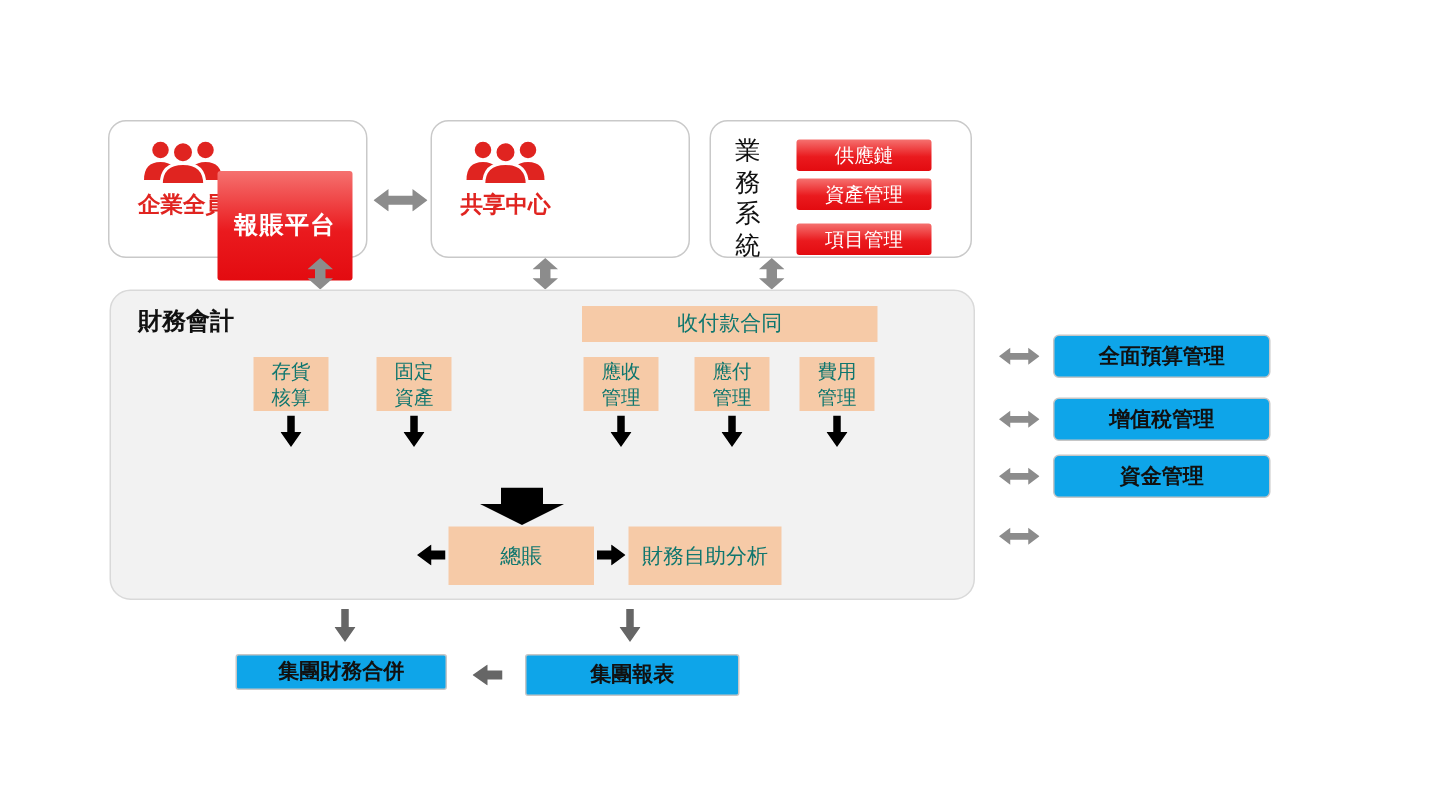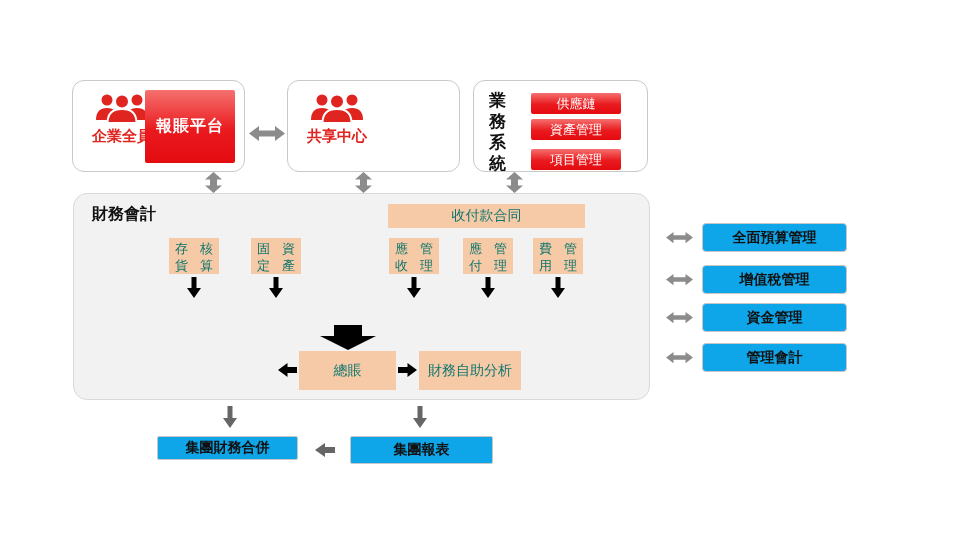--- a/index.html
+++ b/index.html
@@ -9,50 +9,50 @@
   }
   
   .wbox{
     position:absolute;background:#fff;border:1.5px solid var(--box-border,#c9c9c9);
     border-radius:12px;box-sizing:border-box;
   }
   
   .redbox{
     position:absolute;display:flex;align-items:center;justify-content:center;
     background:linear-gradient(180deg,var(--red-gradient-top,#f5716f) 0%,var(--red-gradient-mid,#ea1a1e) 55%,var(--red-gradient-bottom,#e30b10) 100%);
-    color:#fff;font-weight:bold;font-size:16px;border-radius:2px;letter-spacing:1px;
+    color:#fff;font-weight:bold;font-size:16px;border-radius:2px;letter-spacing:1px;margin-top:24px;
   }
   .redbar{
     position:absolute;display:flex;align-items:center;justify-content:center;
     background:linear-gradient(180deg,var(--red-gradient-top,#f5716f) 0%,var(--red-gradient-mid,#ea1a1e) 55%,var(--red-gradient-bottom,#e30b10) 100%);
     color:#fff;font-size:13px;border-radius:2px;
   }
   
   .usergroup{
     position:absolute;display:flex;flex-direction:column;align-items:center;
     color:var(--red,#e02420);
   }
   .usergroup .ulabel{font-weight:bold;font-size:15px;margin-top:2px;white-space:nowrap;}
   
   .vtitle{
-    position:absolute;font-weight:bold;font-size:17px;line-height:21px;width:19px;
-    word-break:break-all;text-align:center;color:#111;
+    position:absolute;font-weight:normal;font-size:17px;line-height:21px;width:19px;
+    word-break:break-all;text-align:right;color:#111;
   }
   
   .panel{
     position:absolute;background:var(--panel-bg,#f2f2f2);
     border:1.5px solid var(--panel-border,#d9d9d9);border-radius:14px;box-sizing:border-box;
   }
   .paneltitle{position:absolute;font-weight:bold;font-size:16px;color:#111;}
   
   .peach{
     position:absolute;display:flex;align-items:center;justify-content:center;
     background:var(--peach,#f6caa7);color:#0f766e;font-size:13px;text-align:center;
   }
-  .peach.twolines{flex-direction:row;line-height:17px;align-items:flex-end;}
+  .peach.twolines{flex-direction:column;line-height:17px;}
   .peach.bar{font-size:14px;}
   
   .outlined{
     position:absolute;background:#0ea5e9;border:1px solid #c6c6c6;border-radius:4px;
     display:flex;align-items:center;justify-content:center;box-sizing:border-box;
     font-weight:bold;font-size:14px;color:#111;
   }
   .ar{position:absolute;line-height:0;}
   .gray{color:var(--arrow-gray,#8c8c8c);}
   .dgray{color:var(--arrow-dark-gray,#666);}
@@ -186,21 +186,20 @@
   <div class="outlined" style="left:702px;top:265px;width:145px;height:29px">增值稅管理</div>
 
   <svg class="ar gray" style="left:666px;top:310px" width="27" height="15" viewBox="0 0 36 15">
     <path d="M0 7.5 L10 0 L10 4.5 L26 4.5 L26 0 L36 7.5 L26 15 L26 10.5 L10 10.5 L10 15 Z" fill="currentColor"></path>
     </svg>
   <div class="outlined" style="left:702px;top:303px;width:145px;height:29px">資金管理</div>
 
   <svg class="ar gray" style="left:666px;top:350px" width="27" height="15" viewBox="0 0 36 15">
     <path d="M0 7.5 L10 0 L10 4.5 L26 4.5 L26 0 L36 7.5 L26 15 L26 10.5 L10 10.5 L10 15 Z" fill="currentColor"></path>
     </svg>
-  <div class="outlined" style="left:702px;top:343px;width:145px;height:29px">管理會計</div>
 
   <svg class="ar dgray" style="left:223px;top:406px" width="14" height="22" viewBox="0 0 14 22">
     <path d="M4.5 0 H9.5 V12 H14 L7 22 L0 12 H4.5 Z" fill="currentColor"></path>
     </svg>
   <svg class="ar dgray" style="left:413px;top:406px" width="14" height="22" viewBox="0 0 14 22">
     <path d="M4.5 0 H9.5 V12 H14 L7 22 L0 12 H4.5 Z" fill="currentColor"></path>
     </svg>
 
   <div class="outlined" style="left:157px;top:436px;width:141px;height:24px;border-radius:2px">集團財務合併</div>
   <svg class="ar dgray" style="left:315px;top:443px" width="20" height="14" viewBox="0 0 20 14">

